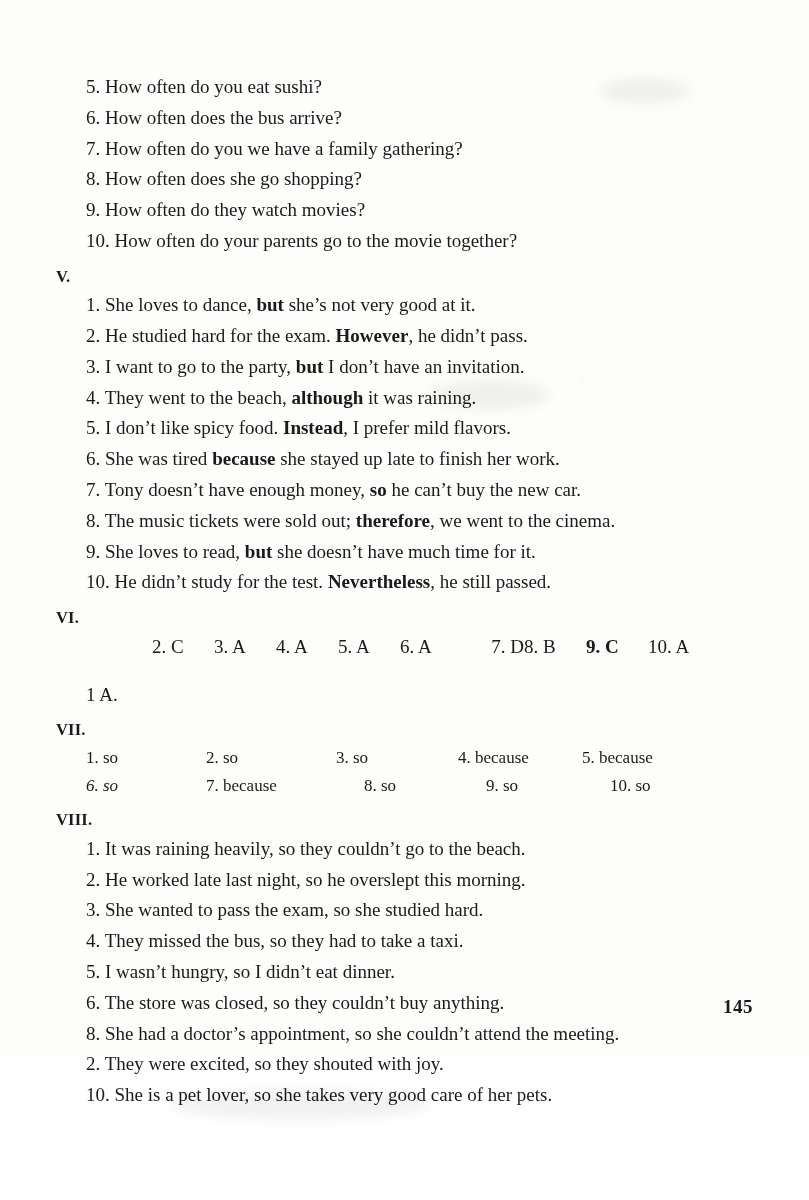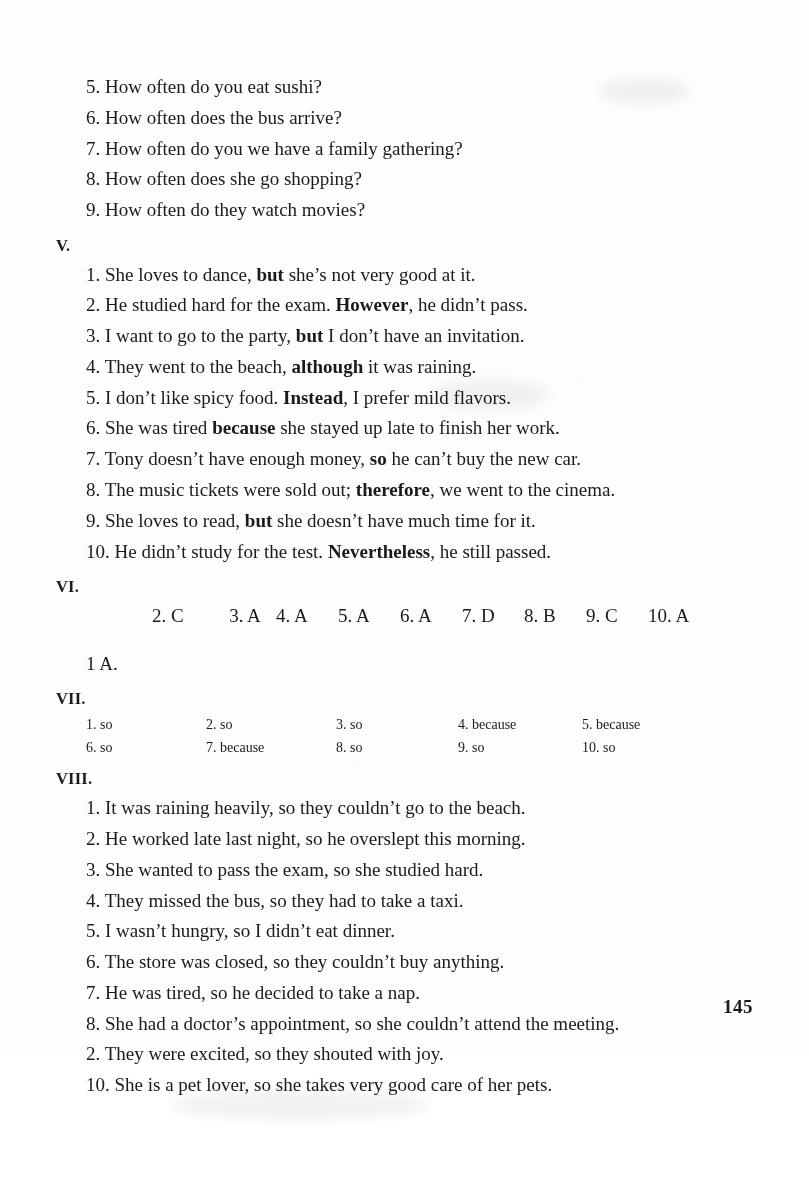--- a/index.html
+++ b/index.html
@@ -47,21 +47,21 @@
     font-size: 19px;
     line-height: 1.6;
     padding-left: 30px;
     display: flex;
     gap: 0;
   }
   .answers-row .ans {
     display: inline-block;
   }
   .grid-row {
-    font-size: 14px;
+    font-size: 17px;
     line-height: 1.65;
     padding-left: 30px;
     display: flex;
   }
   .grid-row .cell {
     display: inline-block;
   }
   .page-number {
     position: absolute;
     right: 56px;
@@ -87,66 +87,66 @@
   <div class="smudge" style="left:600px; top:78px; width:90px; height:26px;"></div>
   <div class="smudge" style="left:430px; top:380px; width:120px; height:30px;"></div>
   <div class="smudge" style="left:170px; top:1090px; width:260px; height:30px;"></div>
 
   <div id="content">
       <div class="item">5. How often do you eat sushi?</div>
       <div class="item">6. How often does the bus arrive?</div>
       <div class="item">7. How often do you we have a family gathering?</div>
       <div class="item">8. How often does she go shopping?</div>
       <div class="item">9. How often do they watch movies?</div>
+      <div class="item">10. How often do your parents go to the movie together?</div>
       <div class="section-label">V.</div>
       <div class="item">1. She loves to dance, <b>but</b> she’s not very good at it.</div>
       <div class="item">2. He studied hard for the exam. <b>However</b>, he didn’t pass.</div>
       <div class="item">3. I want to go to the party, <b>but</b> I don’t have an invitation.</div>
       <div class="item">4. They went to the beach, <b>although</b> it was raining.</div>
       <div class="item">5. I don’t like spicy food. <b>Instead</b>, I prefer mild flavors.</div>
       <div class="item">6. She was tired <b>because</b> she stayed up late to finish her work.</div>
       <div class="item">7. Tony doesn’t have enough money, <b>so</b> he can’t buy the new car.</div>
       <div class="item">8. The music tickets were sold out; <b>therefore</b>, we went to the cinema.</div>
       <div class="item">9. She loves to read, <b>but</b> she doesn’t have much time for it.</div>
       <div class="item">10. He didn’t study for the test. <b>Nevertheless</b>, he still passed.</div>
       <div class="section-label">VI.</div>
       <div class="answers-row">
         <span class="ans" style="width: 66px; margin-top: 48px;">1 A.</span>
         <span class="ans" style="width: 62px;">2. C</span>
-        <span class="ans" style="width: 62px; text-align: center;">3. A</span>
+        <span class="ans" style="width: 62px;">3. A</span>
         <span class="ans" style="width: 62px;">4. A</span>
         <span class="ans" style="width: 62px;">5. A</span>
         <span class="ans" style="width: 62px;">6. A</span>
-        <span class="ans" style="width: 62px;">7. D</span>
+        <span class="ans" style="width: 62px; text-align: right;">7. D</span>
         <span class="ans" style="width: 62px;">8. B</span>
-        <span class="ans" style="width: 62px;">9. C</span>
+        <span class="ans" style="width: 62px; font-weight: bold;">9. C</span>
         <span class="ans" style="width: 62px;">10. A</span>
       </div>
       <div class="section-label">VII.</div>
       <div class="grid-row">
         <span class="cell" style="width: 120px;">1. so</span>
         <span class="cell" style="width: 130px;">2. so</span>
         <span class="cell" style="width: 122px;">3. so</span>
         <span class="cell" style="width: 124px;">4. because</span>
         <span class="cell" style="width: 120px;">5. because</span>
       </div>
       <div class="grid-row">
-        <span class="cell" style="width: 120px;">6. so</span>
+        <span class="cell" style="width: 120px; font-style: italic;">6. so</span>
         <span class="cell" style="width: 130px;">7. because</span>
-        <span class="cell" style="width: 122px;">8. so</span>
+        <span class="cell" style="width: 122px; margin-left: 28px;">8. so</span>
         <span class="cell" style="width: 124px;">9. so</span>
         <span class="cell" style="width: 120px;">10. so</span>
       </div>
       <div class="section-label">VIII.</div>
       <div class="item">1. It was raining heavily, so they couldn’t go to the beach.</div>
       <div class="item">2. He worked late last night, so he overslept this morning.</div>
       <div class="item">3. She wanted to pass the exam, so she studied hard.</div>
       <div class="item">4. They missed the bus, so they had to take a taxi.</div>
       <div class="item">5. I wasn’t hungry, so I didn’t eat dinner.</div>
       <div class="item">6. The store was closed, so they couldn’t buy anything.</div>
-      <div class="item">7. He was tired, so he decided to take a nap.</div>
       <div class="item">8. She had a doctor’s appointment, so she couldn’t attend the meeting.</div>
       <div class="item">2. They were excited, so they shouted with joy.</div>
       <div class="item">10. She is a pet lover, so she takes very good care of her pets.</div>
     </div>
 
   <div class="page-number">145</div>
 </div>
 
 </body></html>

